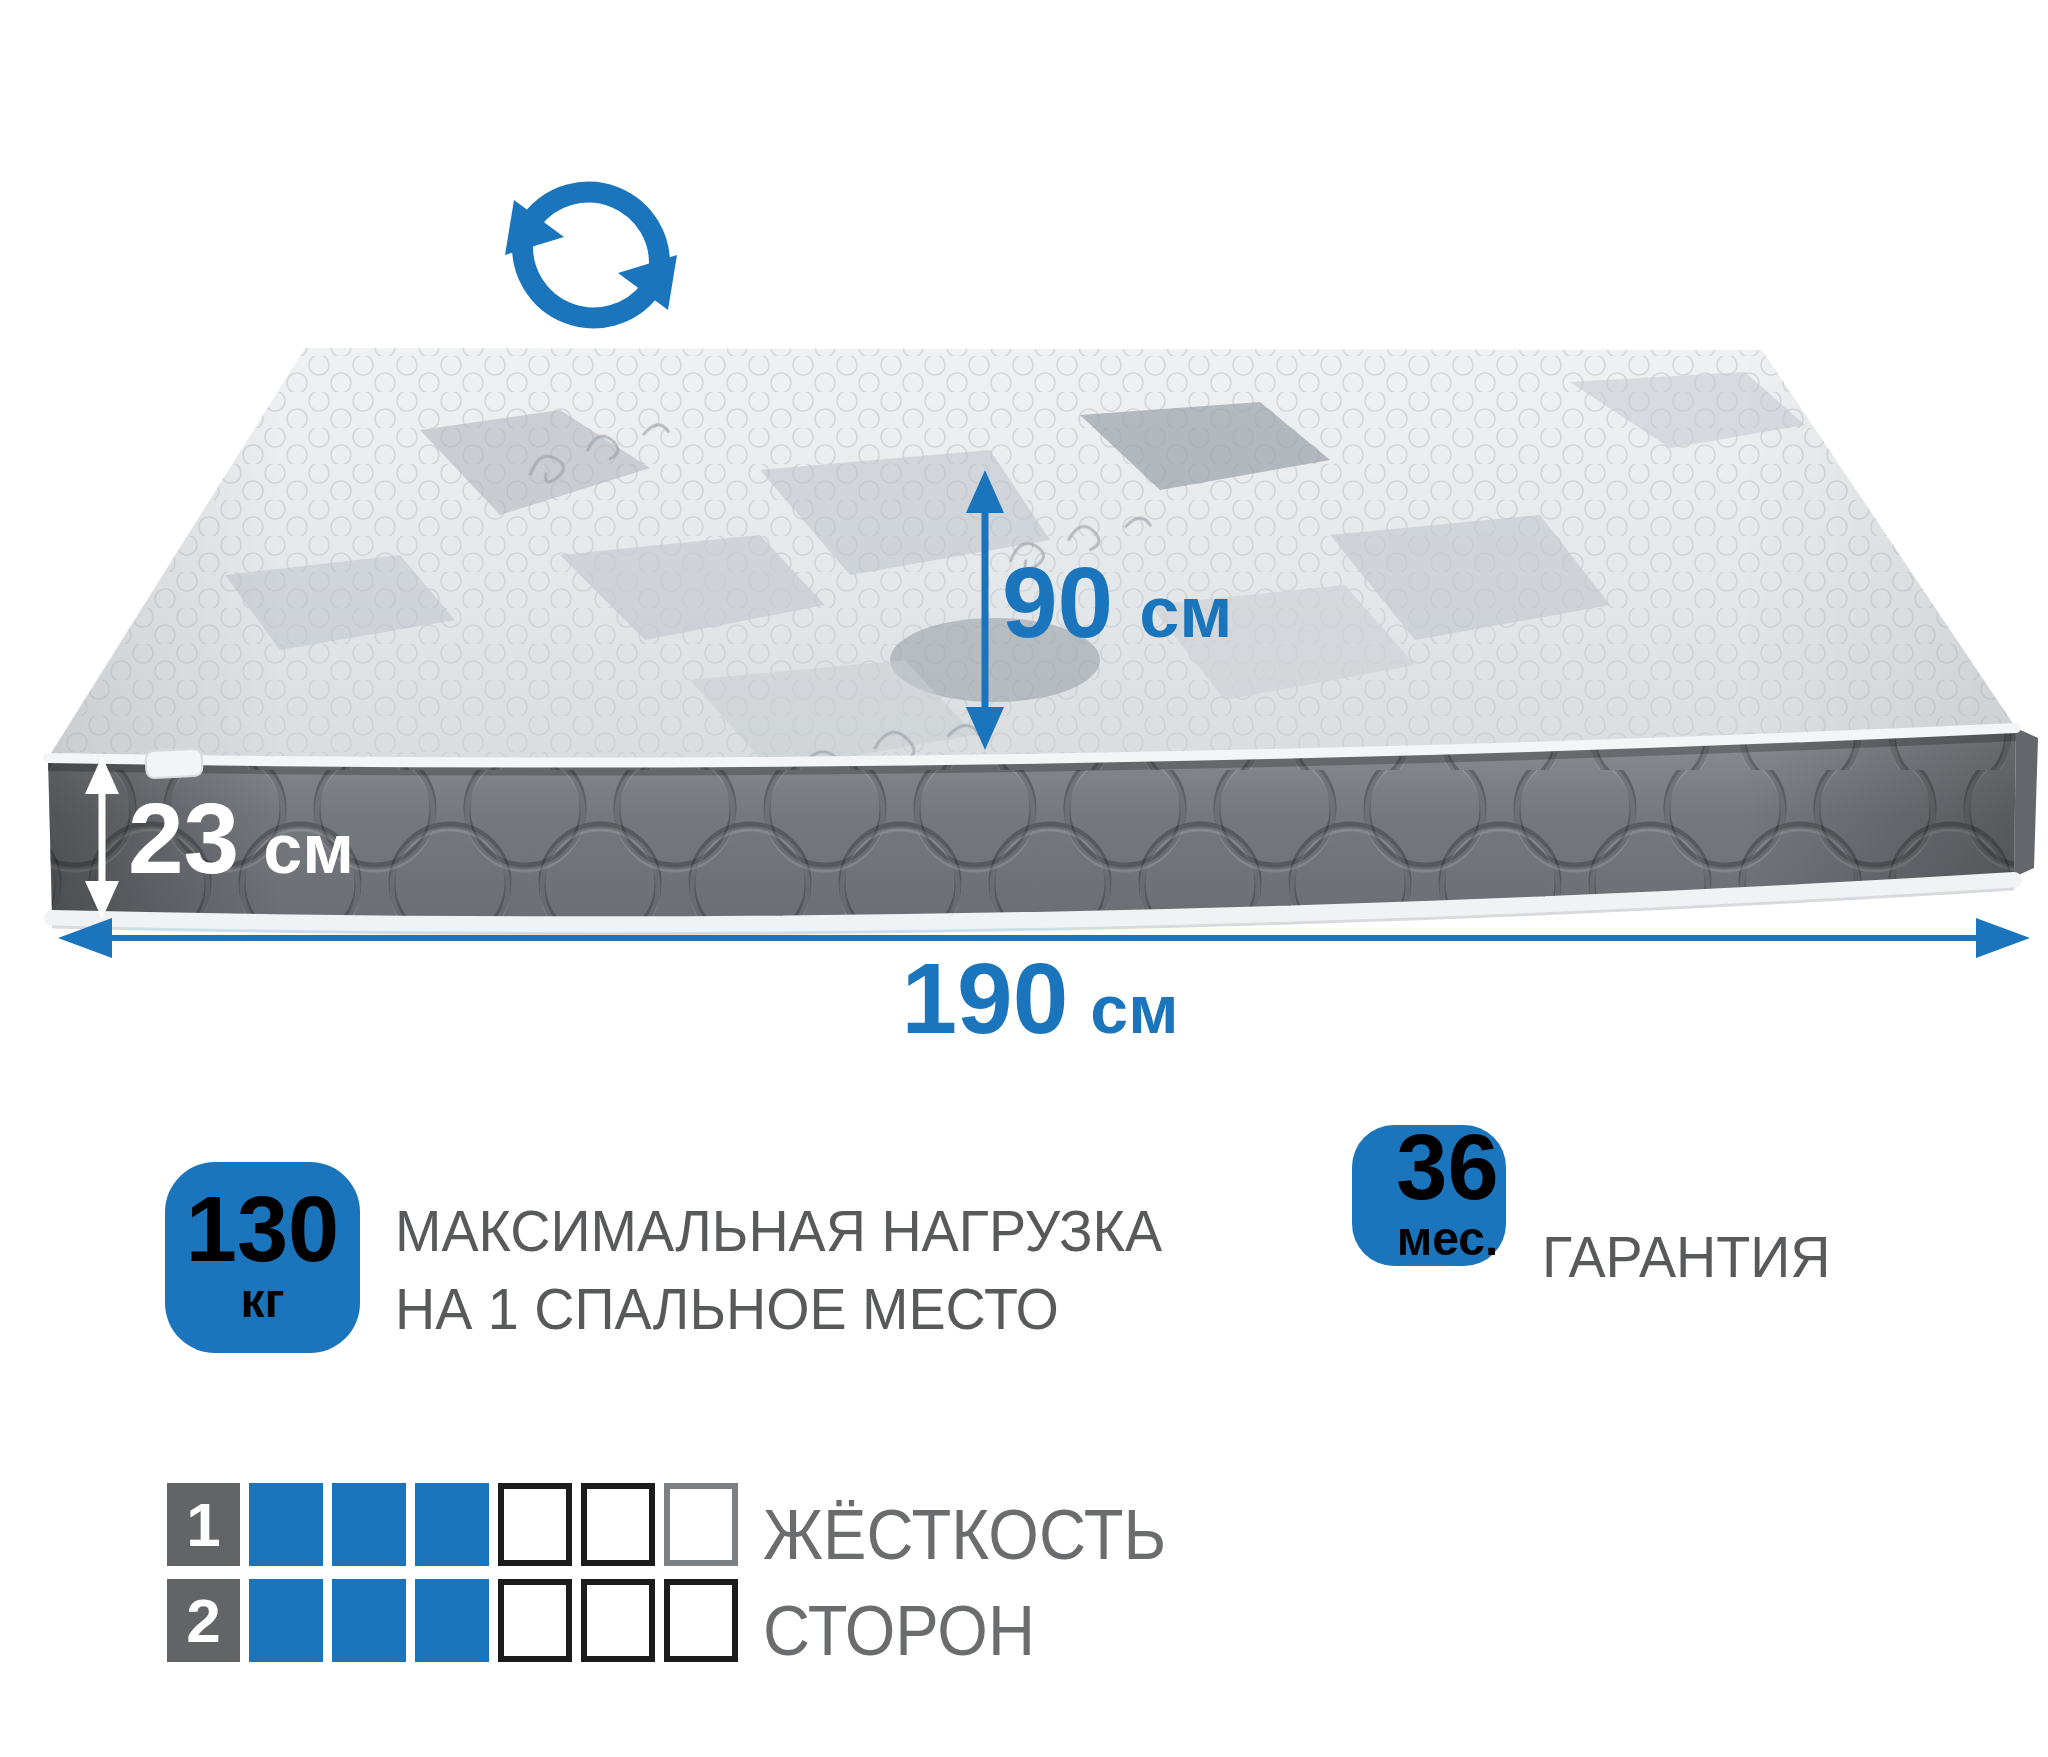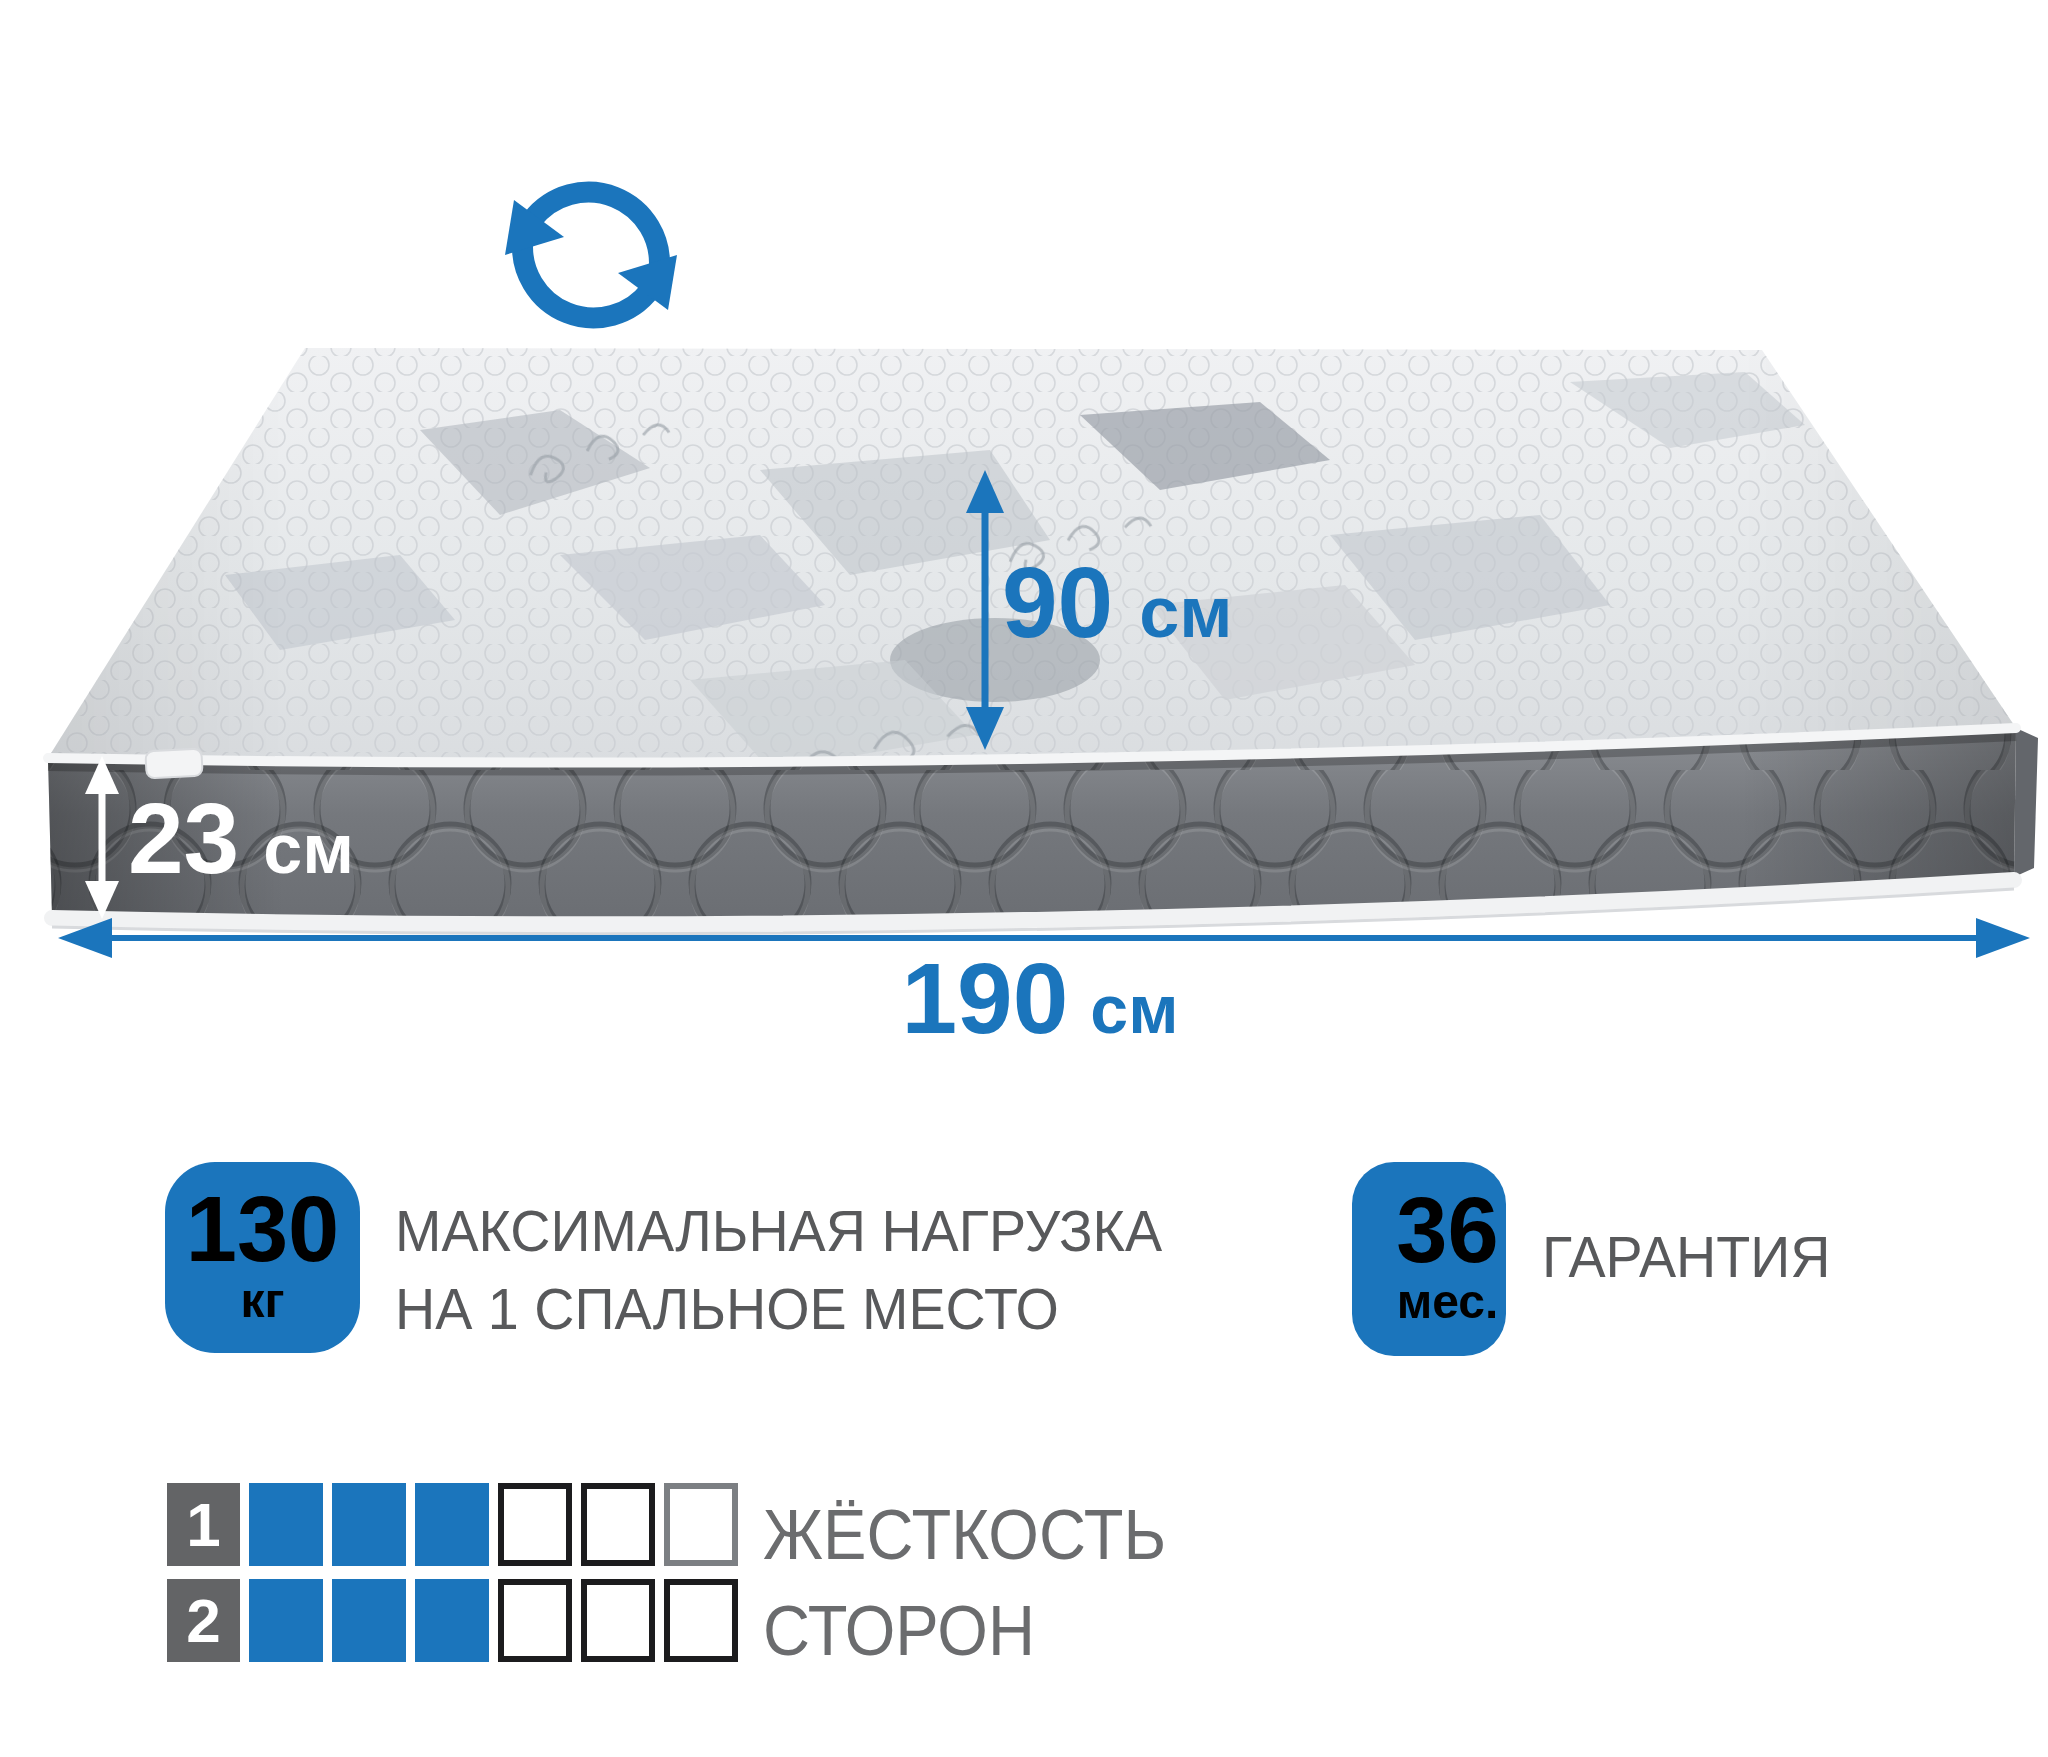--- a/index.html
+++ b/index.html
@@ -18,21 +18,21 @@
   .hdr-sub{font-size:78px;font-weight:400;line-height:86px;color:var(--blue2);
            transform:scaleX(.85);transform-origin:0 50%;letter-spacing:-1px;margin-top:4px;}
 
   
   .scene{position:absolute;left:0;top:320px;width:2048px;height:760px;}
 
   
   .badge{position:absolute;background:var(--blue);color:#000000;display:flex;flex-direction:column;
          align-items:center;justify-content:center;text-align:center;}
   .badge-1{left:165px;top:1162px;width:195px;height:191px;border-radius:50px;}
-  .badge-2{left:1352px;top:1162px;width:154px;height:194px;border-radius:42px;padding-left:37px;}
+  .badge-2{left:1352px;top:1125px;width:154px;height:141px;border-radius:42px;padding-left:37px;}
   .badge-big{font-size:92px;font-weight:700;line-height:86px;}
   .badge-small{font-size:48px;font-weight:700;line-height:58px;}
   .feature-label{position:absolute;color:var(--dark);font-size:58px;line-height:78px;
                  transform:scaleX(.96);transform-origin:0 50%;white-space:nowrap;}
   .feature-label-1{left:395px;top:1192px;}
   .feature-label-2{left:1542px;top:1222px;line-height:70px;}
 
   
   .firmness{position:absolute;left:167px;top:1483px;display:flex;flex-direction:column;gap:13px;}
   .f-row{display:flex;gap:9px;}

